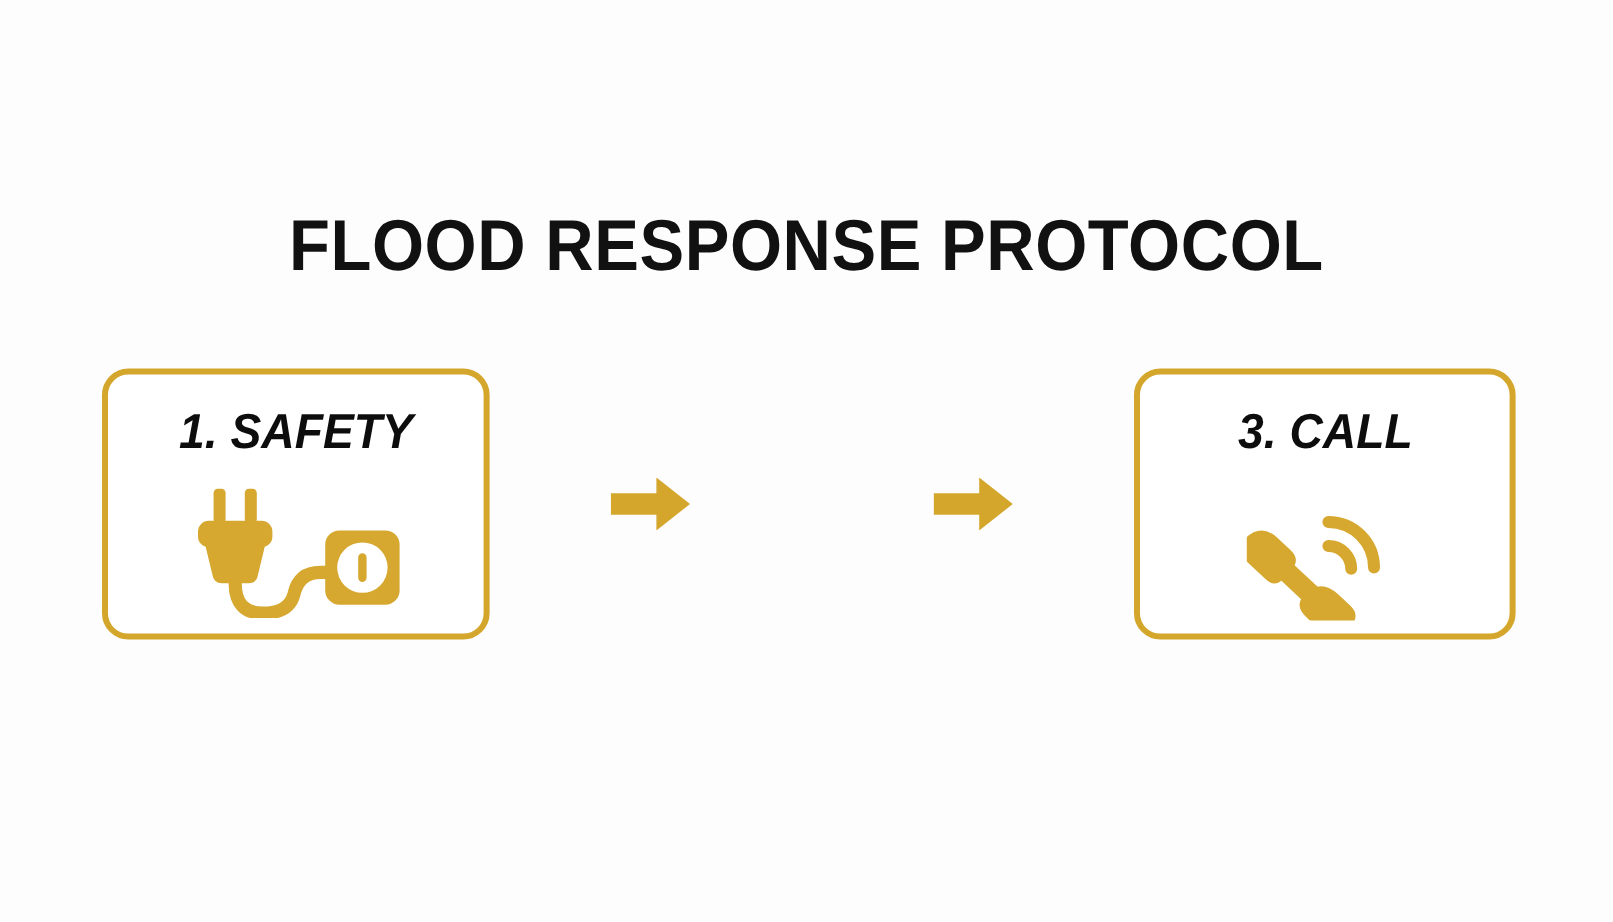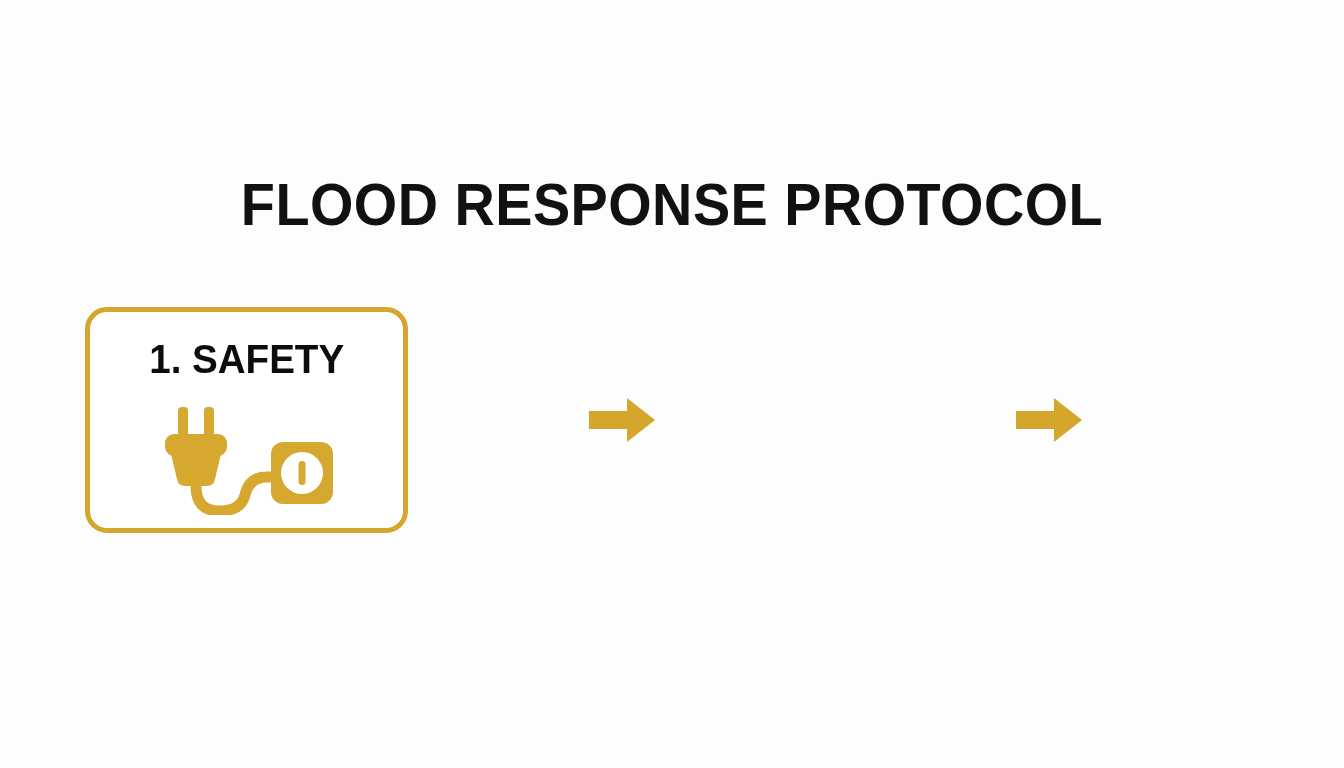--- a/index.html
+++ b/index.html
@@ -53,20 +53,21 @@
 
   .step-card {
     background: #ffffff;
     border: 5px solid #D4A62C;
     border-radius: 22px;
     box-sizing: border-box;
     position: relative;
     display: flex;
     flex-direction: column;
     align-items: center;
+    font-style: italic;
   }
 
   .card-1 { width: 323px; }
   .card-2 { width: 320px; }
   .card-3 { width: 318px; }
 
   .card-label {
     margin-top: 25px;
     font-family: "Liberation Sans Narrow", "Liberation Sans", sans-serif;
     font-size: 41px;
@@ -135,15 +136,36 @@
       </svg>
     </div>
 
 
     <div class="arrow-connector">
       <svg width="66" height="44" viewBox="0 0 66 44">
         <path d="M0 13 L38 13 L38 0 L66 22 L38 44 L38 31 L0 31 Z" fill="#D4A62C"></path>
       </svg>
     </div>
 
+    <div class="step-card card-3">
+      <div class="card-label">3. CALL</div>
+      <div class="card-icon">
+        <svg width="130" height="112" viewBox="0 0 130 112">
+          <g fill="#D6A830" stroke="none">
+
+            <g transform="rotate(-47 62 58)">
+
+              <path d="M28 2 Q48 2 48 22 L48 36 Q48 48 36 48 L26 48 Q16 48 16 38 L16 16 Q16 2 28 2 Z" transform="rotate(0)"></path>
+
+              <rect x="24" y="42" width="17" height="34"></rect>
+
+              <path d="M28 70 Q48 70 48 90 L48 104 Q48 116 36 116 L26 116 Q16 116 16 106 L16 84 Q16 70 28 70 Z"></path>
+            </g>
+
+            <path d="M68 30 A38 38 0 0 1 106 68" fill="none" stroke="#D6A830" stroke-width="10" stroke-linecap="round"></path>
+            <path d="M68 50 A19 19 0 0 1 87 69" fill="none" stroke="#D6A830" stroke-width="10" stroke-linecap="round"></path>
+          </g>
+        </svg>
+      </div>
+    </div>
 
   </div>
 </div>
 
 </body></html>

